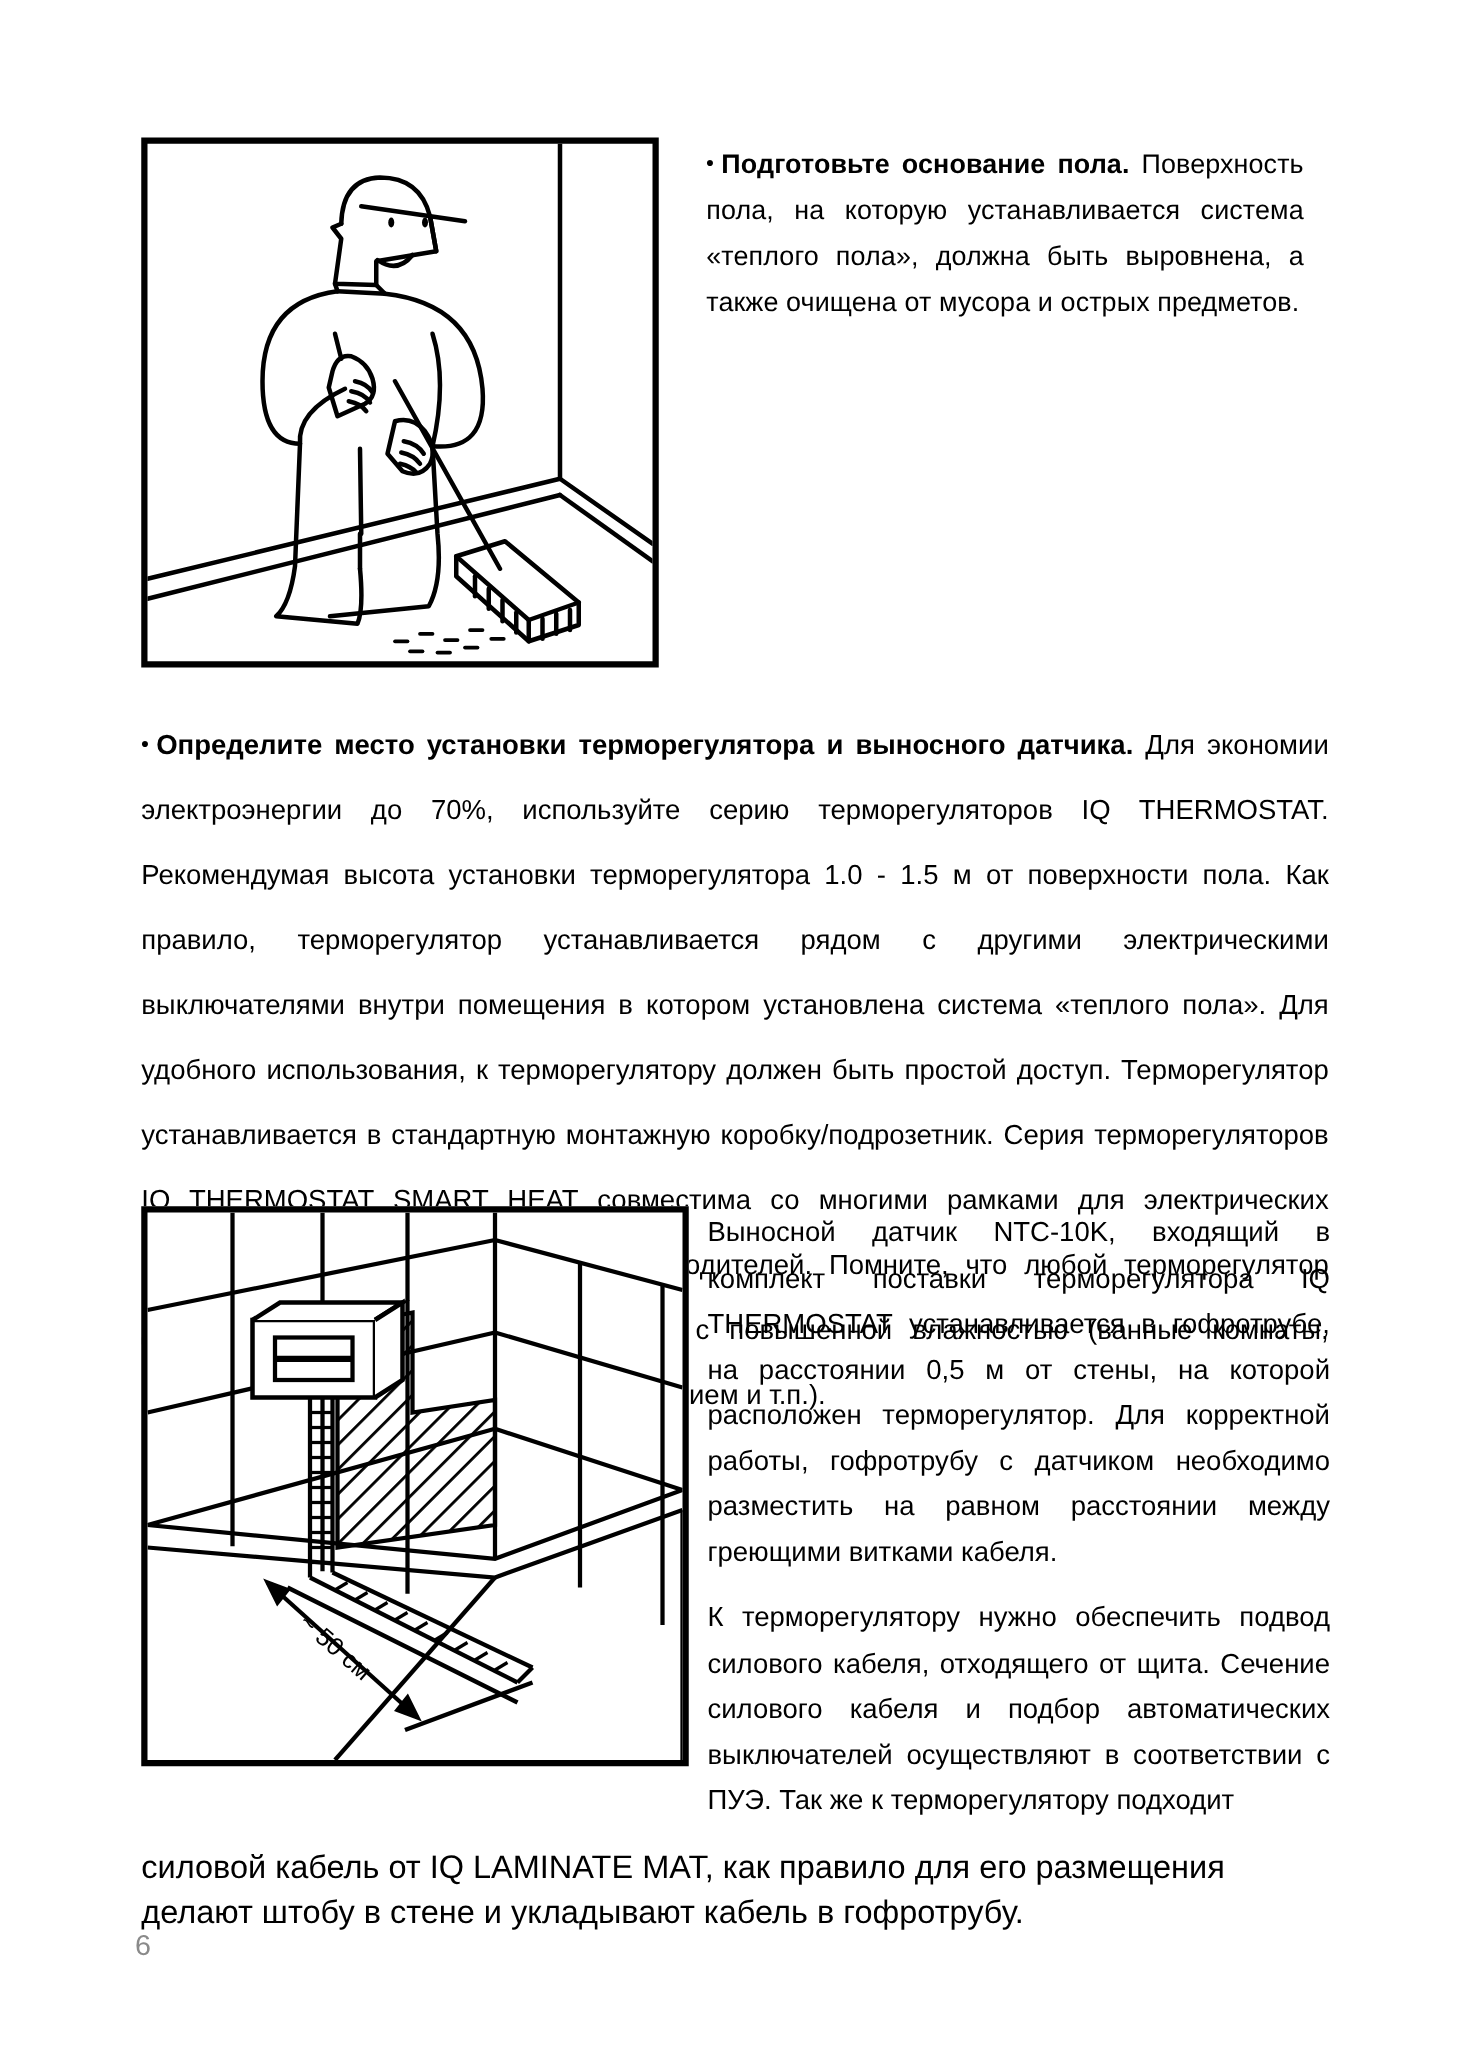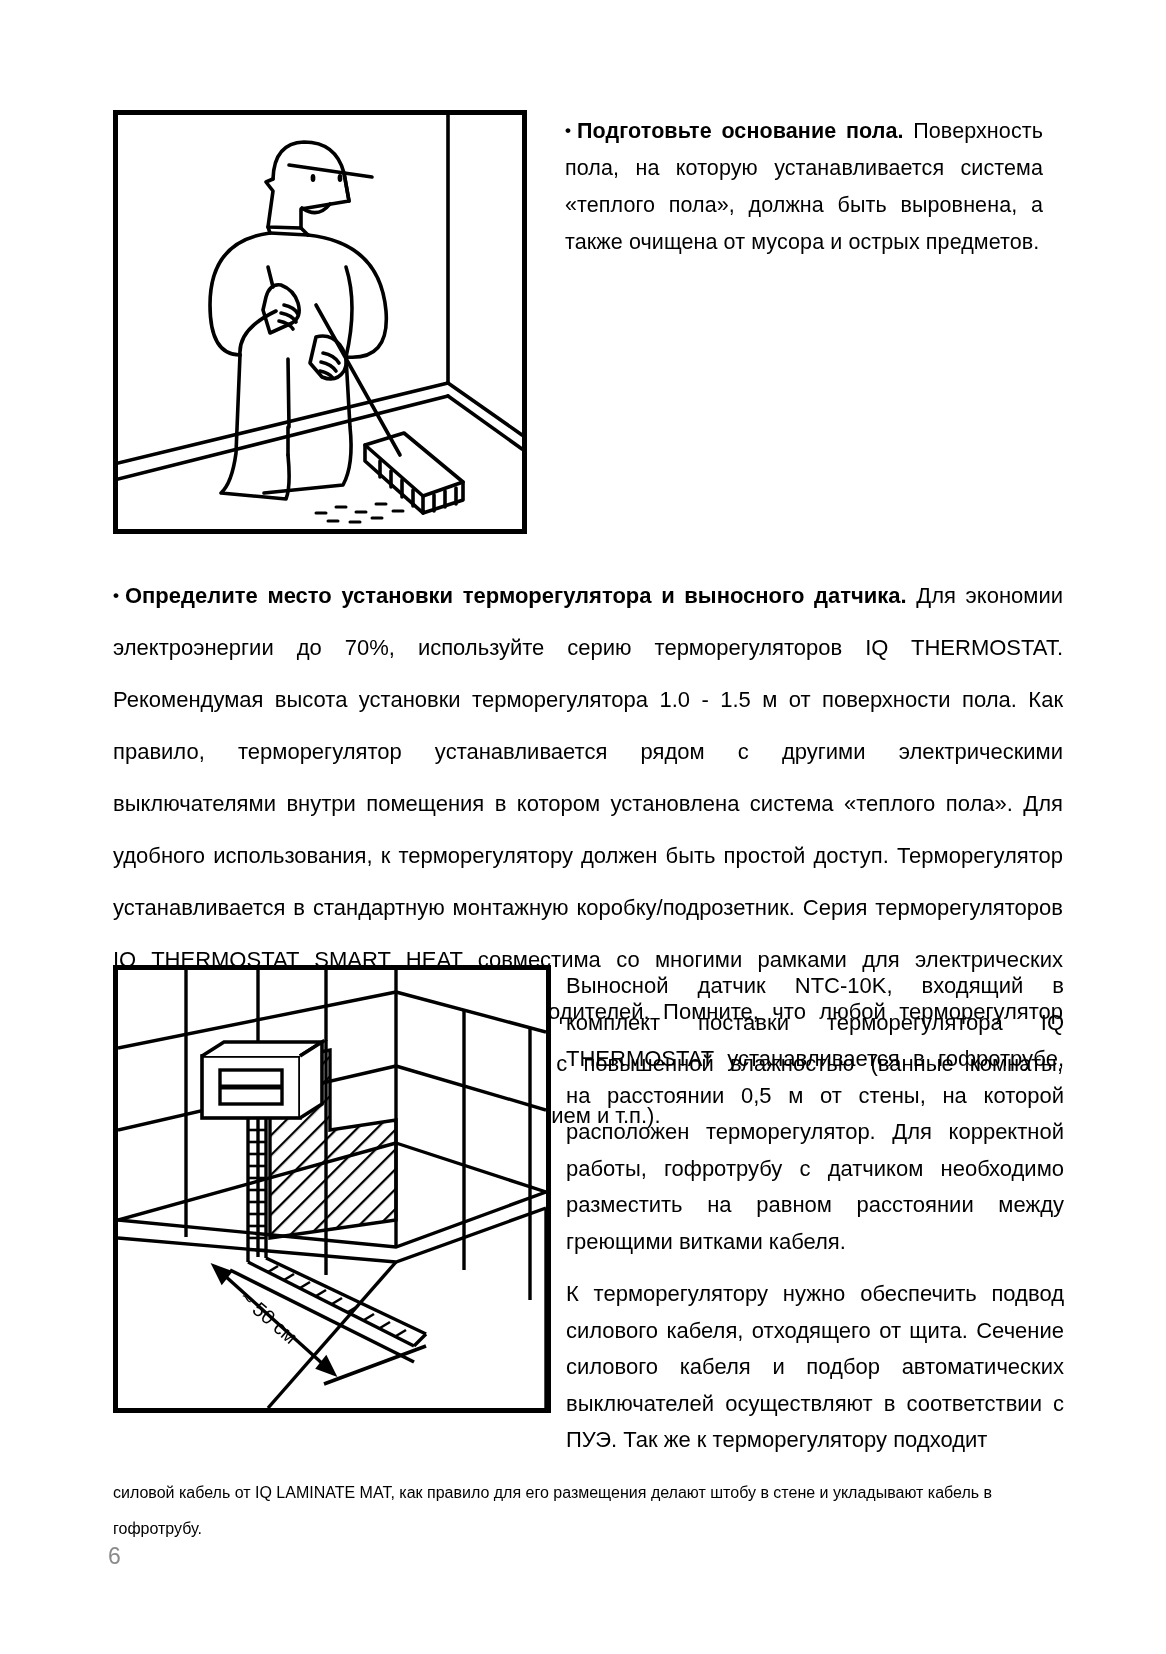--- a/index.html
+++ b/index.html
@@ -100,21 +100,21 @@
     text-align: justify;
     text-justify: inter-word;
   }
   .para-right .p2 { margin-top: 16px; }
 
   .para-bottom {
     position: absolute;
     left: 113px;
     top: 1475px;
     width: 950px;
-    font-size: 16px;
+    font-size: 26px;
     line-height: 36.2px;
     text-align: left;
   }
 
   .page-number {
     position: absolute;
     left: 108px;
     top: 1543px;
     font-size: 23px;
     color: #8a8a8a;

